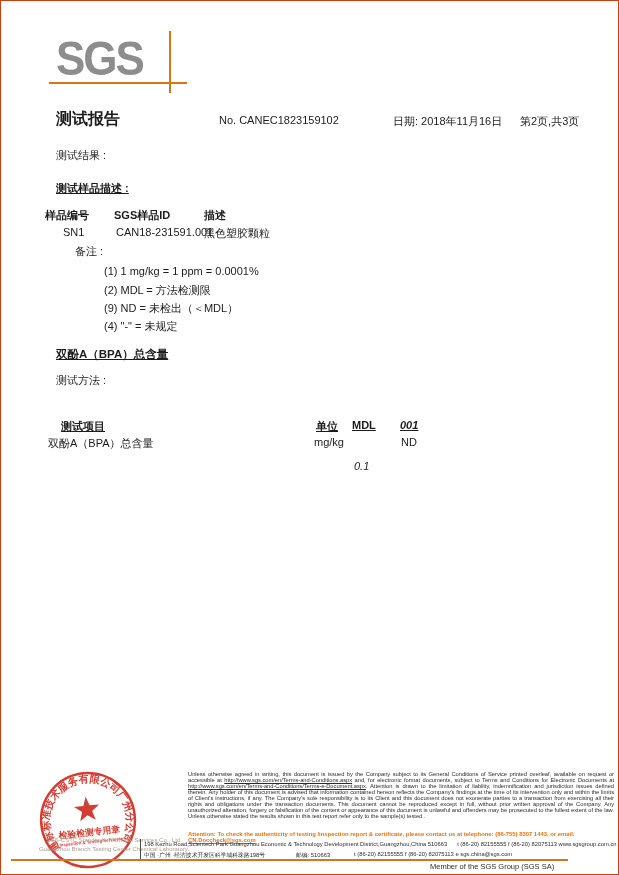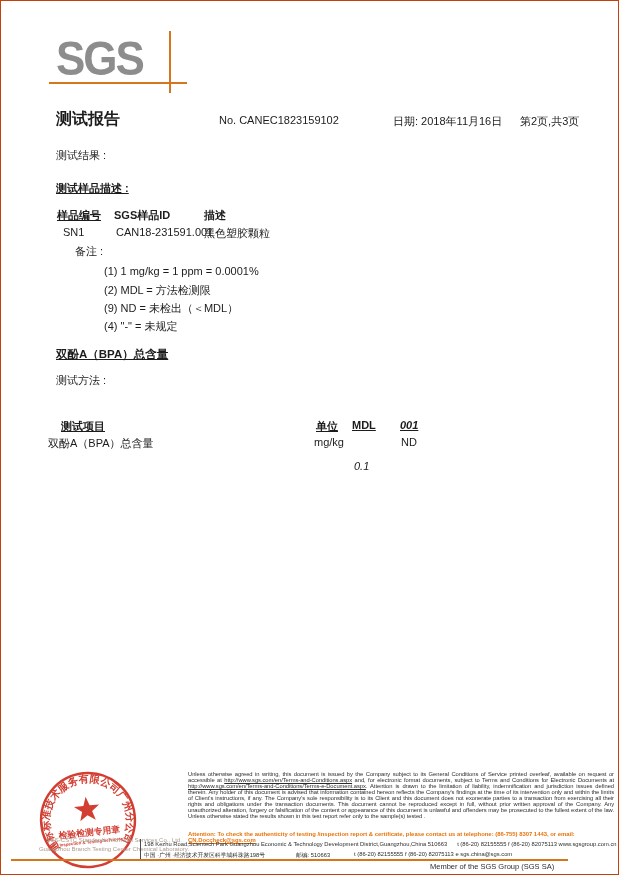--- a/index.html
+++ b/index.html
@@ -16,21 +16,21 @@
   .report-title{left:55px;top:108px;font-size:16px;font-weight:bold;}
   .report-no{left:218px;top:113px;font-size:11px;}
   .report-date{left:392px;top:113px;font-size:11px;}
   .report-page{left:519px;top:113px;font-size:11px;}
   
   .t11{font-size:11px;}
   .bold{font-weight:bold;}
   .ul{text-decoration:underline;}
   .results-label{left:55px;top:147px;}
   .sample-desc-label{left:55px;top:180px;}
-  .sh1{left:56px;top:207px;text-decoration:underline;}
+  .sh1{left:44px;top:207px;}
   .sh2{left:113px;top:207px;}
   .sh3{left:203px;top:207px;}
   .sv1{left:62px;top:225px;}
   .sv2{left:115px;top:225px;}
   .sv3{left:203px;top:225px;}
   .notes-label{left:55px;top:243px;margin-left:19px;}
   .note0{left:103px;top:264px;}
   .note1{left:103px;top:282px;}
   .note2{left:103px;top:300px;}
   .note3{left:103px;top:318px;}

